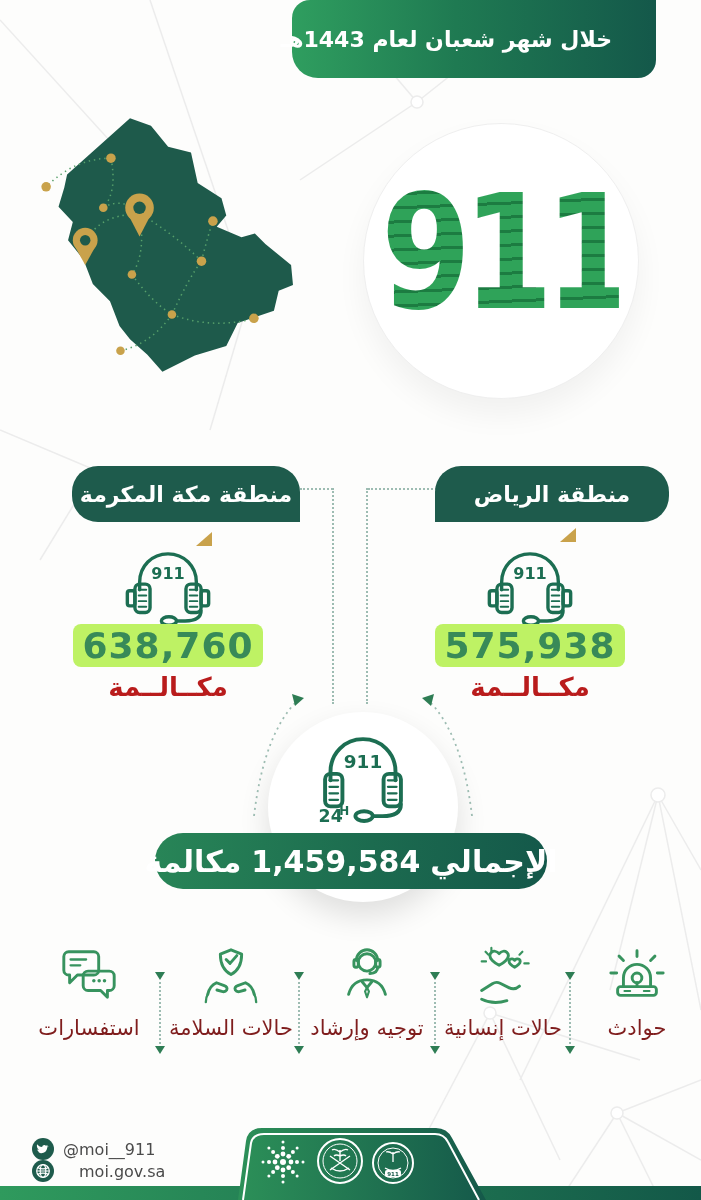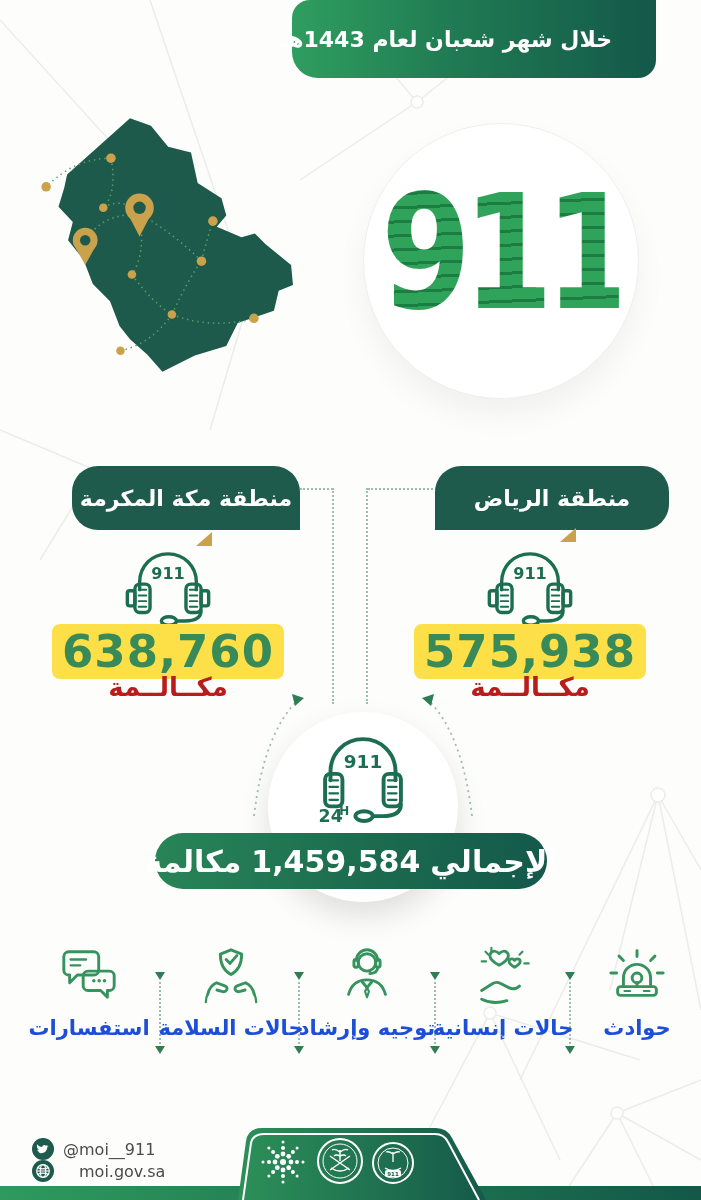--- a/index.html
+++ b/index.html
@@ -19,46 +19,46 @@
 
   
   .logo-circle{left:363px;top:123px;width:274px;height:274px;border-radius:50%;background:#ffffff;border:1px solid #efefef;
     box-shadow:0 16px 30px rgba(0,0,0,.05);z-index:1;}
   .logo-911{left:355px;top:168px;width:290px;text-align:center;font-size:158px;line-height:170px;font-weight:bold;letter-spacing:-10px;
     transform:scaleX(.82);z-index:2;
     background:repeating-linear-gradient(178deg,#2fa359 0px,#2fa359 11px,#1c7c41 11px,#1c7c41 14px);
     -webkit-background-clip:text;background-clip:text;color:transparent;}
 
   
-  .badge{height:64px;background:#1e5b4c;color:#fff;font-weight:bold;font-size:22px;display:flex;align-items:center;justify-content:center;
+  .badge{height:56px;background:#1e5b4c;color:#fff;font-weight:bold;font-size:22px;display:flex;align-items:center;justify-content:center;
     direction:rtl;white-space:nowrap;z-index:4;}
   .badge.makkah{left:72px;top:466px;width:228px;border-radius:26px 26px 0 26px;}
   .badge.riyadh{left:435px;top:466px;width:234px;border-radius:26px 26px 26px 0;}
 
   
   .dot-h{border-top:2px dotted #9dbcb2;height:0;z-index:3;}
   .dot-v{border-left:2px dotted #9dbcb2;width:0;z-index:3;}
 
   
   .gold-tri{width:0;height:0;border-left:16px solid transparent;border-bottom:14px solid #c9a24b;z-index:4;}
 
   
   .stat-num{width:250px;text-align:center;z-index:4;}
-  .stat-num span{display:inline-block;background:#fde047;border-radius:8px;padding:1px 10px;font-size:45px;font-weight:bold;color:#388a58;letter-spacing:1px;}
+  .stat-num span{display:inline-block;background:#bef264;border-radius:8px;padding:1px 10px;font-size:36px;font-weight:bold;color:#388a58;letter-spacing:1px;}
   .stat-unit{width:250px;text-align:center;font-size:26px;font-weight:bold;color:#b91c1c;direction:rtl;z-index:4;}
 
   
   .center-circle{left:268px;top:712px;width:190px;height:190px;border-radius:50%;background:#fff;box-shadow:0 14px 30px rgba(0,0,0,.12);z-index:2;}
   .total-banner{left:155px;top:833px;width:392px;height:56px;border-radius:28px;
     background:linear-gradient(95deg,#288557 0%,#1c6b4f 55%,#14584a 100%);display:flex;align-items:center;justify-content:center;
     direction:rtl;gap:10px;color:#fff;font-weight:bold;font-size:30px;z-index:5;white-space:nowrap;}
 
   
   .cat{width:150px;text-align:center;z-index:4;}
-  .cat .lbl{font-size:21px;font-weight:bold;color:#1d4ed8;direction:rtl;white-space:nowrap;margin-top:10px;}
+  .cat .lbl{font-size:21px;font-weight:normal;color:#7f1d1d;direction:rtl;white-space:nowrap;margin-top:10px;}
   .cat svg{margin:0 auto;}
   .cat-sep{z-index:3;}
   .cat-sep .line{border-left:2px dotted #9dbcb2;width:0;height:62px;margin:2px auto;}
   .tri-dn{width:0;height:0;border-left:5px solid transparent;border-right:5px solid transparent;border-top:8px solid #2e7d54;margin:0 auto;}
 
   
   .foot-row{display:flex;align-items:center;gap:9px;z-index:6;}
   .foot-row .t{font-size:16px;color:#4b4b4b;}
   .bottom-bar{left:0;top:1186px;width:701px;height:14px;background:linear-gradient(90deg,#2f9a5d,#135848);z-index:5;}
 </style>

